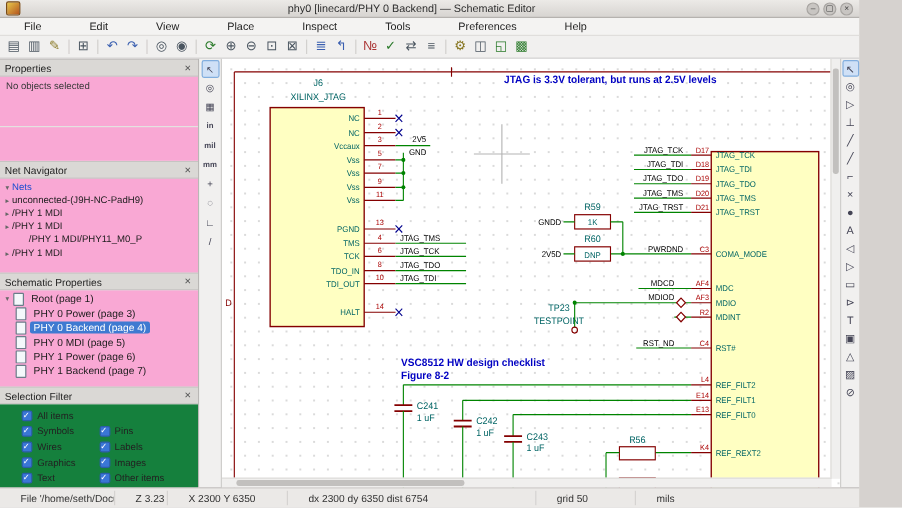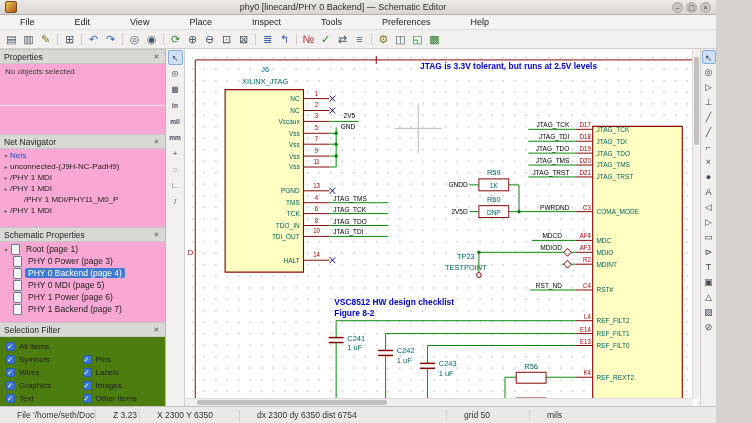--- a/index.html
+++ b/index.html
@@ -46,21 +46,21 @@
   .ind2{padding-left:14px}
   .accent{color:#1d4ed0}
 
   .hier-row{display:flex;align-items:center;height:12px;font-size:8.5px;white-space:nowrap;overflow:hidden;color:#1c1c1c}
   .hier-row .arrow{width:8px;flex:0 0 8px;text-align:center;font-size:6px;color:#666}
   .hier-indent{width:10px;flex:0 0 10px}
   .sheet-ico{width:7px;height:9px;flex:0 0 7px;border:1px solid #6b7d8a;background:#f4f8fb;margin:0 3px 0 1px;border-radius:1px}
   .hier-label{padding:0 3px;border-radius:2px}
   .selected .hier-label{background:#3f7ad1;color:#fff}
   .selected .sheet-ico{border-color:#2a5franchise}
-  .filter-body{padding:3px 6px;background:#4d7c0f}
+  .filter-body{padding:3px 18px;background:#15803d}
   .chk-row{display:flex;align-items:center;height:13px;font-size:8px;color:#222}
   .chk-grid{display:grid;grid-template-columns:1fr 1fr}
   .checkbox{width:9px;height:9px;flex:0 0 9px;background:#3a76d6;border:1px solid #2c5cab;border-radius:2px;
             margin-right:4px;position:relative;box-sizing:border-box}
   .checkbox::after{content:"✓";position:absolute;left:0;top:-1px;width:7px;color:#fff;font-size:7px;line-height:9px}
 
   
   .left-tools{width:19px;flex:0 0 19px;background:#f1f0ef;border-right:1px solid #cfcecc;
               display:flex;flex-direction:column;align-items:center;padding-top:1px;box-sizing:border-box}
   .lt-icon{width:15px;height:15px;margin:0 0 1px 0;font-size:8px;line-height:15px;text-align:center;

